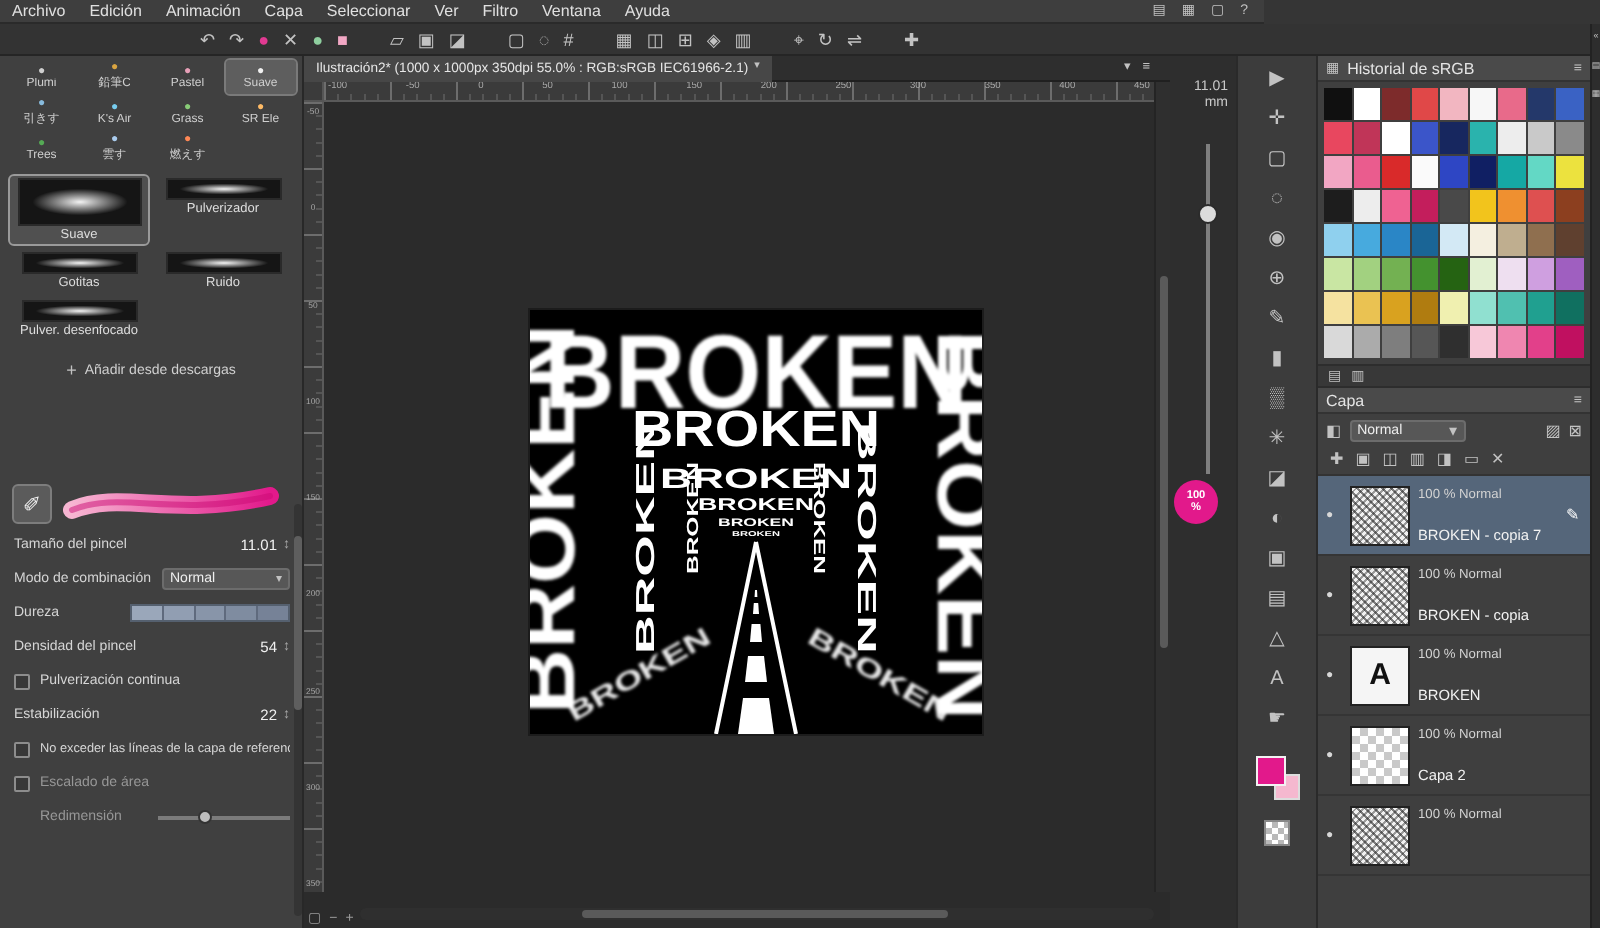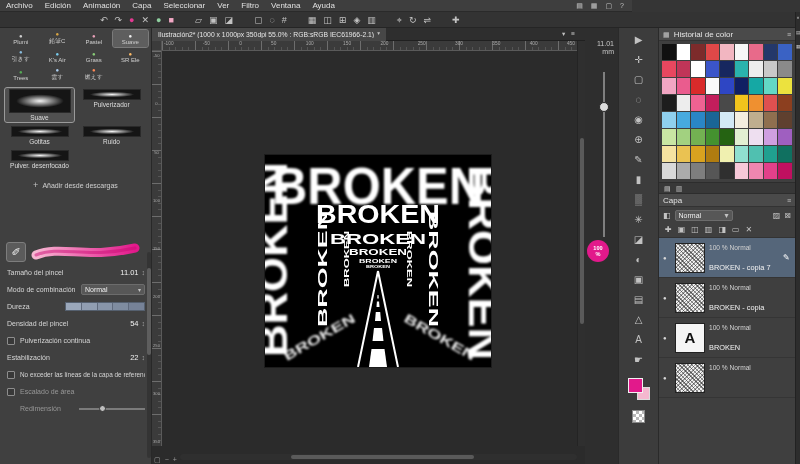--- a/index.html
+++ b/index.html
@@ -574,21 +574,21 @@
     <div id="swatch-stack">
       <div id="sub-swatch"></div>
       <div id="main-swatch"></div>
     </div>
     <div id="transparent-swatch"></div>
   </div>
 
   <div id="right-panel" class="abs">
     <div class="panel-header">
       <span class="icn">▦</span>
-      <span class="title">Historial de color</span>
+      <span class="title">Historial de sRGB</span>
       <span class="icn">≡</span>
     </div>
     <div id="color-grid">
 
     <div class="sw" style="background: rgb(16, 16, 16);"></div>
         <div class="sw" style="background: rgb(255, 255, 255);"></div>
         <div class="sw" style="background: rgb(125, 43, 43);"></div>
         <div class="sw" style="background: rgb(224, 72, 72);"></div>
         <div class="sw" style="background: rgb(242, 182, 193);"></div>
         <div class="sw" style="background: rgb(247, 247, 247);"></div>
@@ -726,20 +726,31 @@
           <div class="lthumb text">
             <span class="badge">A</span>
           </div>
           <div class="ltxt">
             <div class="lmode">100 % Normal</div>
             <div class="lname">BROKEN</div>
           </div>
           <span class="lpen"></span>
         </div>
 
+        <div class="layer-row">
+          <span class="eye">●</span>
+          <div class="lthumb plain">
+            <span class="badge"></span>
+          </div>
+          <div class="ltxt">
+            <div class="lmode">100 % Normal</div>
+            <div class="lname">Capa 2</div>
+          </div>
+          <span class="lpen"></span>
+        </div>
 
         <div class="layer-row">
           <span class="eye">●</span>
           <div class="lthumb noise">
             <span class="badge"></span>
           </div>
           <div class="ltxt">
             <div class="lmode">100 % Normal</div>
             <div class="lname"></div>
           </div>

